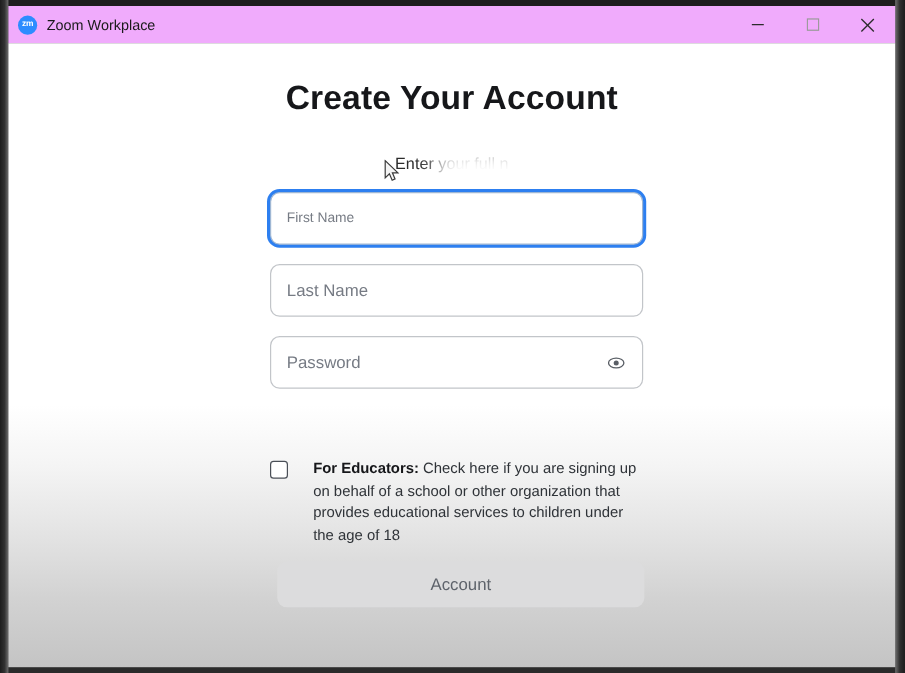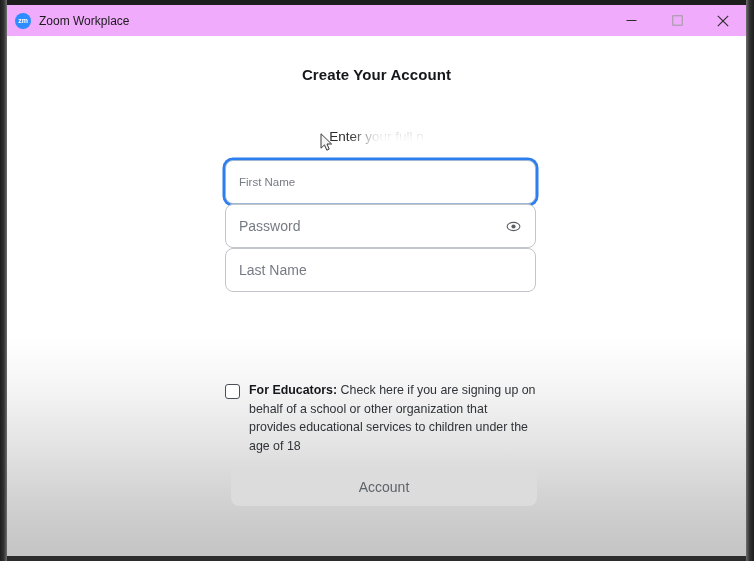--- a/index.html
+++ b/index.html
@@ -106,21 +106,21 @@
         #d2d2d2 89%,
         #c4c4c4 100%);
     overflow: hidden;
   }
 
   #page-title {
     position: absolute;
     left: 0; top: 30px;
     width: 739px;
     text-align: center;
-    font-size: 15px;
+    font-size: 28px;
     font-weight: bold;
     color: #16171a;
     letter-spacing: 0.1px;
   }
 
   #subtitle {
     position: absolute;
     left: 0; top: 93px;
     width: 739px;
     text-align: center;
@@ -144,20 +144,21 @@
   #form {
     position: absolute;
     left: 218px;
     top: 124px;
     width: 311px;
   }
 
   .field {
     position: relative;
     height: 44px;
+    margin-bottom: 16px;
     box-sizing: border-box;
     text-align: center;
   }
   .field .box {
     position: absolute;
     left: 0; top: 0;
     width: 100%;
     height: 44px;
     box-sizing: border-box;
     border: 1px solid #c2c5c9;
@@ -189,20 +190,21 @@
   }
 
   
   #educators-row {
     position: absolute;
     left: 218px;
     top: 345px;
     width: 311px;
     display: flex;
     align-items: flex-start;
+    gap: 12px;
   }
   #educators-checkbox {
     flex: none;
     width: 15px;
     height: 15px;
     margin-top: 3px;
     margin-right: 9px;
     border: 1.6px solid #4a4f57;
     border-radius: 3px;
     background: #ffffff;
@@ -286,35 +288,35 @@
     <div id="form">
 
       <div class="field focused">
         <div class="box">
           <span class="placeholder">First Name</span>
         </div>
       </div>
 
       <div class="field">
         <div class="box">
+          <span class="placeholder">Last Name</span>
+        </div>
+      </div>
+
+      <div class="field">
+        <div class="box">
           <span class="placeholder">Password</span>
           <span class="eye">
             <svg width="15" height="11" viewBox="0 0 15 11" aria-hidden="true">
               <ellipse cx="7.5" cy="5.5" rx="6.4" ry="4.1" fill="none" stroke="currentColor" stroke-width="1.1"></ellipse>
               <circle cx="7.5" cy="5.5" r="2.1" fill="currentColor"></circle>
             </svg>
           </span>
         </div>
       </div>
-
-      <div class="field">
-        <div class="box">
-          <span class="placeholder">Last Name</span>
-        </div>
-      </div>
     </div>
 
     <div id="educators-row">
       <div id="educators-checkbox"></div>
       <div id="educators-text">
         <span id="educators-strong">For Educators:</span><span> Check here if you are signing up on behalf of a school or other organization that provides educational services to children under the age of 18</span>
       </div>
     </div>
 
     <button id="continue-button">Account</button>

